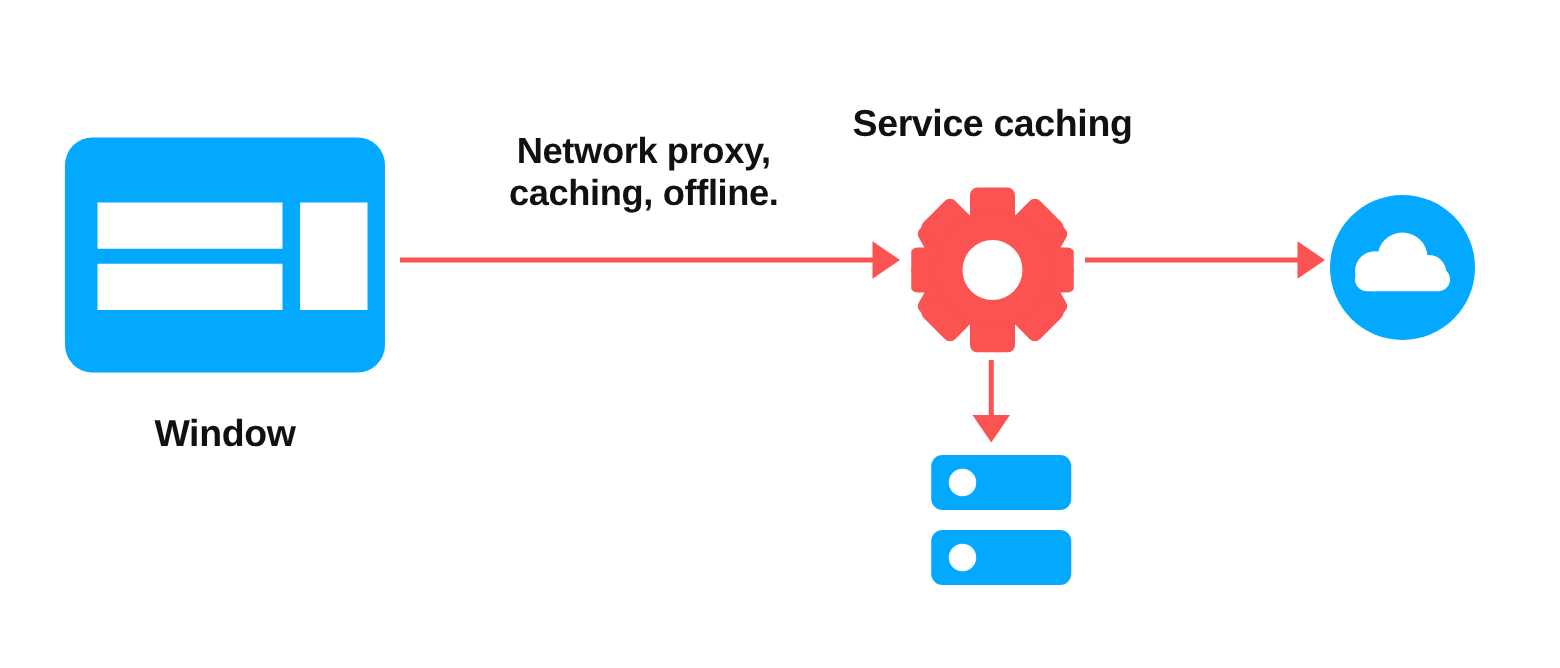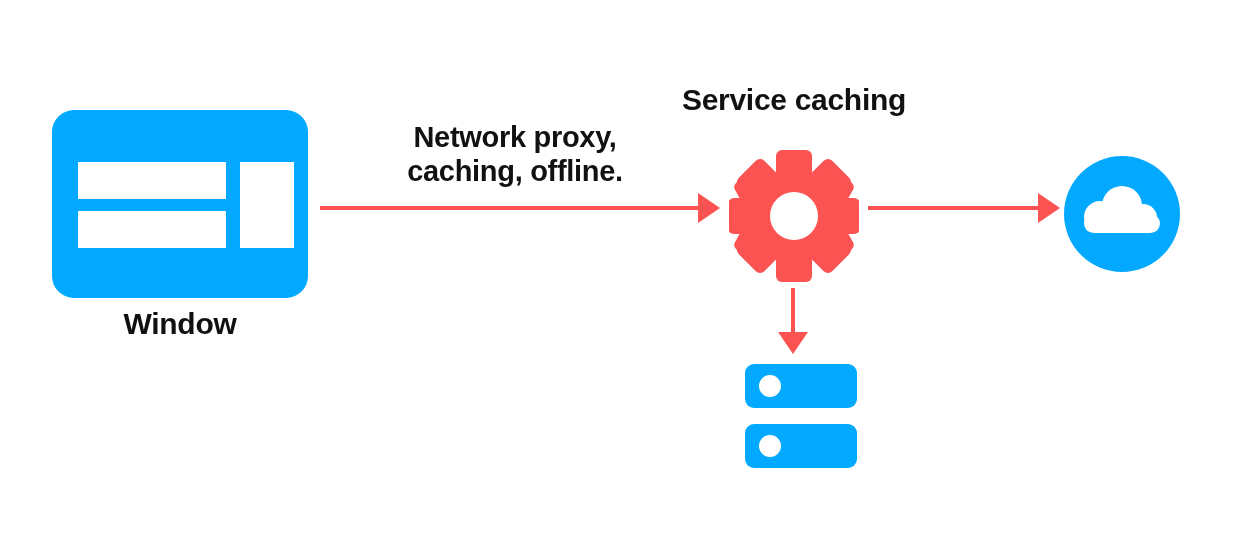--- a/index.html
+++ b/index.html
@@ -48,25 +48,25 @@
   .label {
     position: absolute;
     font-weight: 700;
     color: #111111;
     text-align: center;
     letter-spacing: -0.3px;
     white-space: pre-line;
     line-height: 1.18;
   }
   #window-label {
-    left: 52px; top: 306px; width: 256px;
+    left: 52px; top: 330px; width: 256px;
     font-size: 30px;
   }
   #proxy-label {
-    left: 355px; top: 120px; width: 320px;
+    left: 355px; top: 104px; width: 320px;
     font-size: 29px;
   }
   #sw-label {
     left: 664px; top: 82px; width: 260px;
     font-size: 30px;
   }
 
   
   .arrow-h {
     position: absolute;

